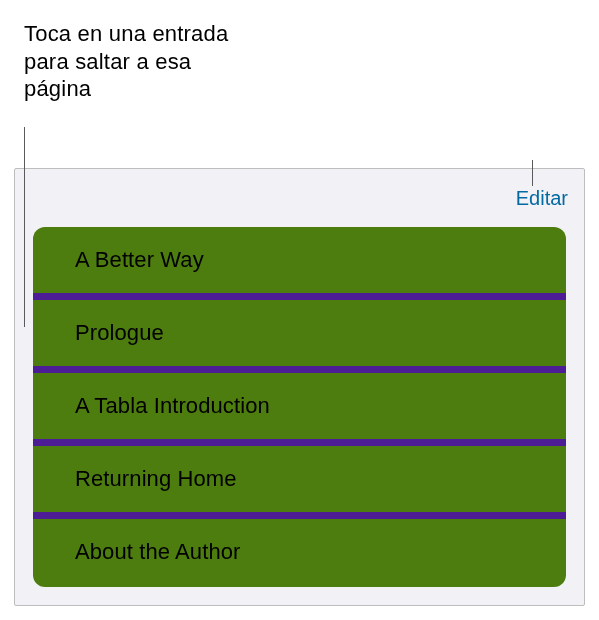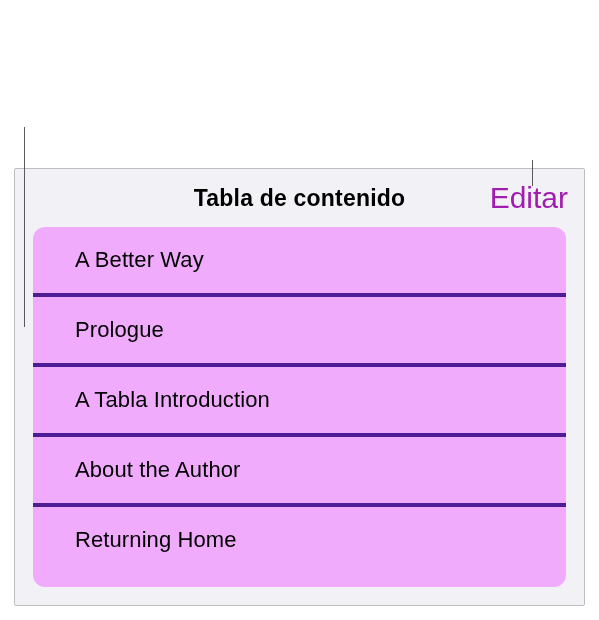--- a/index.html
+++ b/index.html
@@ -75,64 +75,64 @@
       font-size: 23px;
       font-weight: 600;
       color: #000;
       letter-spacing: 0.2px;
     }
     .edit-btn {
       position: absolute;
       right: 16px;
       top: 50%;
       transform: translateY(-50%);
-      font-size: 30px;
+      font-size: 20px;
       font-weight: 400;
-      color: #a21caf;
+      color: #0369a1;
       cursor: pointer;
       background: none;
       border: none;
       font-family: inherit;
       padding: 0;
     }
 
     .list-wrap {
       margin: 0 18px 18px 18px;
-      background: #f0abfc;
+      background: #4d7c0f;
       border-radius: 12px;
       overflow: hidden;
       flex: 1;
     }
     .toc-item {
       padding: 20px 0 20px 42px;
       font-size: 22px;
       color: #000;
       font-weight: 400;
       cursor: pointer;
       letter-spacing: 0.1px;
     }
     .toc-item + .toc-item {
-      border-top: 4px solid #4c1d95;
+      border-top: 7px solid #4c1d95;
     }
   </style>
 </head>
 <body>
 
 <div class="callouts">
+  <div class="callout callout-left">Toca en una entrada para saltar a esa página</div>
 </div>
 
 <div class="leader-left"></div>
 <div class="leader-right"></div>
 
 <div class="panel">
   <div class="panel-header">
-    <div class="panel-title">Tabla de contenido</div>
     <button class="edit-btn">Editar</button>
   </div>
 
   <div class="list-wrap">
     <div class="toc-item">A Better Way</div>
     <div class="toc-item">Prologue</div>
     <div class="toc-item">A Tabla Introduction</div>
+    <div class="toc-item">Returning Home</div>
     <div class="toc-item">About the Author</div>
-    <div class="toc-item">Returning Home</div>
   </div>
 </div>
 
 </body></html>

